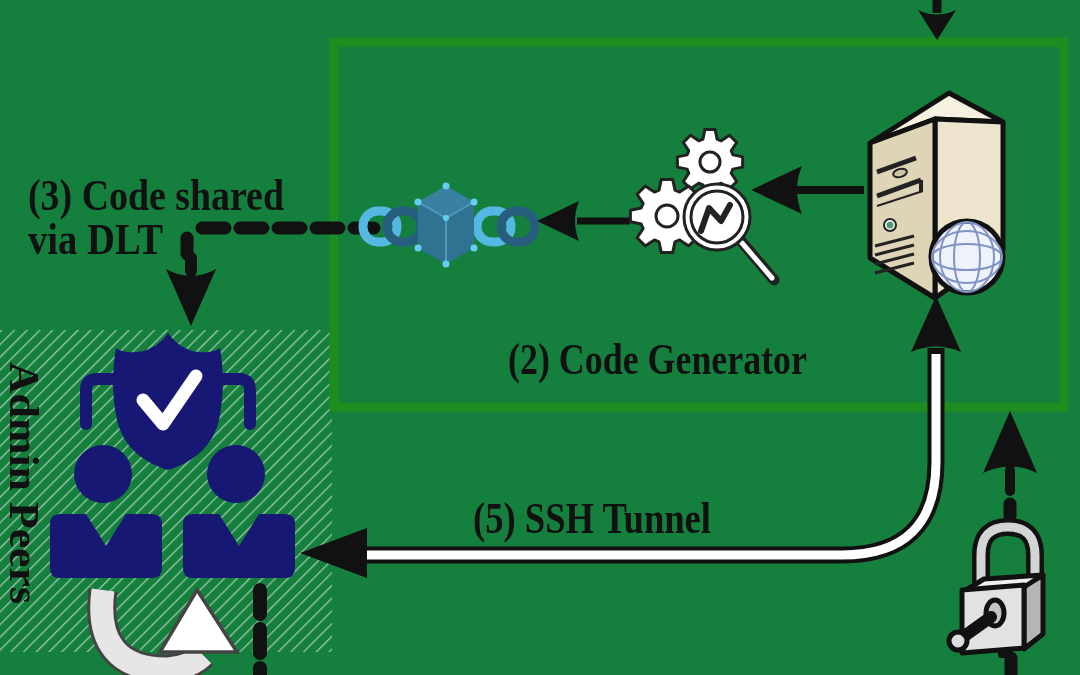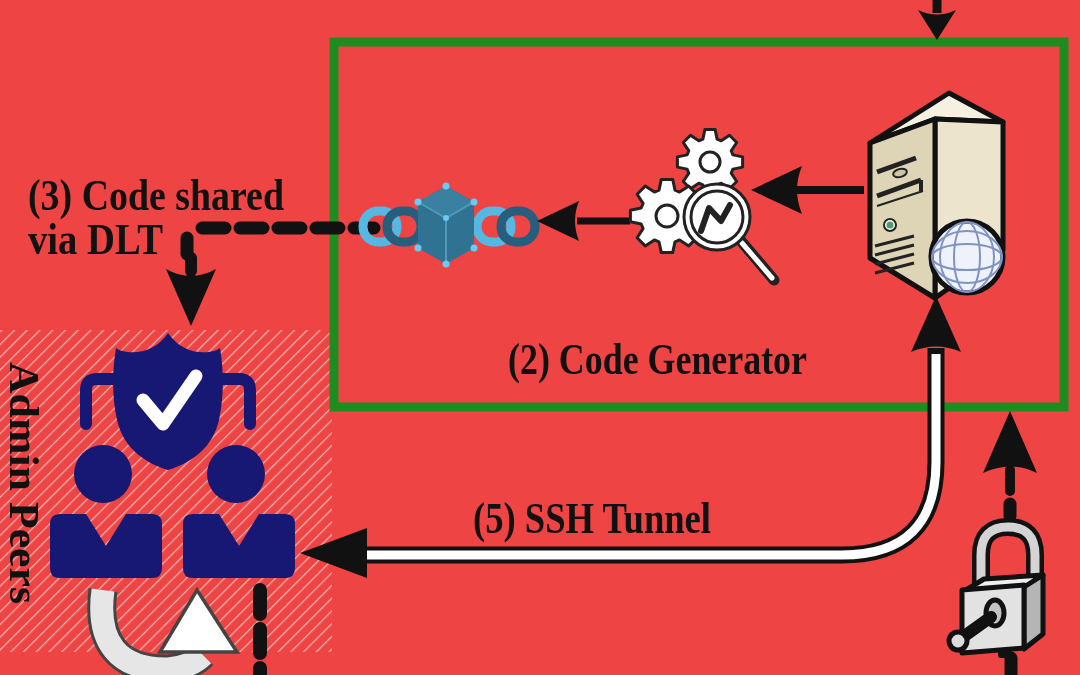--- a/index.html
+++ b/index.html
@@ -1,16 +1,16 @@
 <!DOCTYPE html>
 <html><head>
 <meta charset="utf-8">
 <style>
   html,body{margin:0;padding:0;background:#fff;}
-  .stage{position:relative;width:1080px;height:675px;background:#ef4444;overflow:hidden;text-decoration:underline;}
+  .stage{position:relative;width:1080px;height:675px;background:#15803d;overflow:hidden;text-decoration:underline;}
   .lbl{font-family:"Liberation Serif", serif;font-weight:700;fill:#111;}
   svg{display:block;}
 </style>
 </head>
 <body>
 
 <div class="stage">
 <svg width="1080" height="675" viewBox="0 0 1080 675">
   <defs>
     <pattern id="hatch" width="9" height="9" patternUnits="userSpaceOnUse" patternTransform="rotate(45)">

